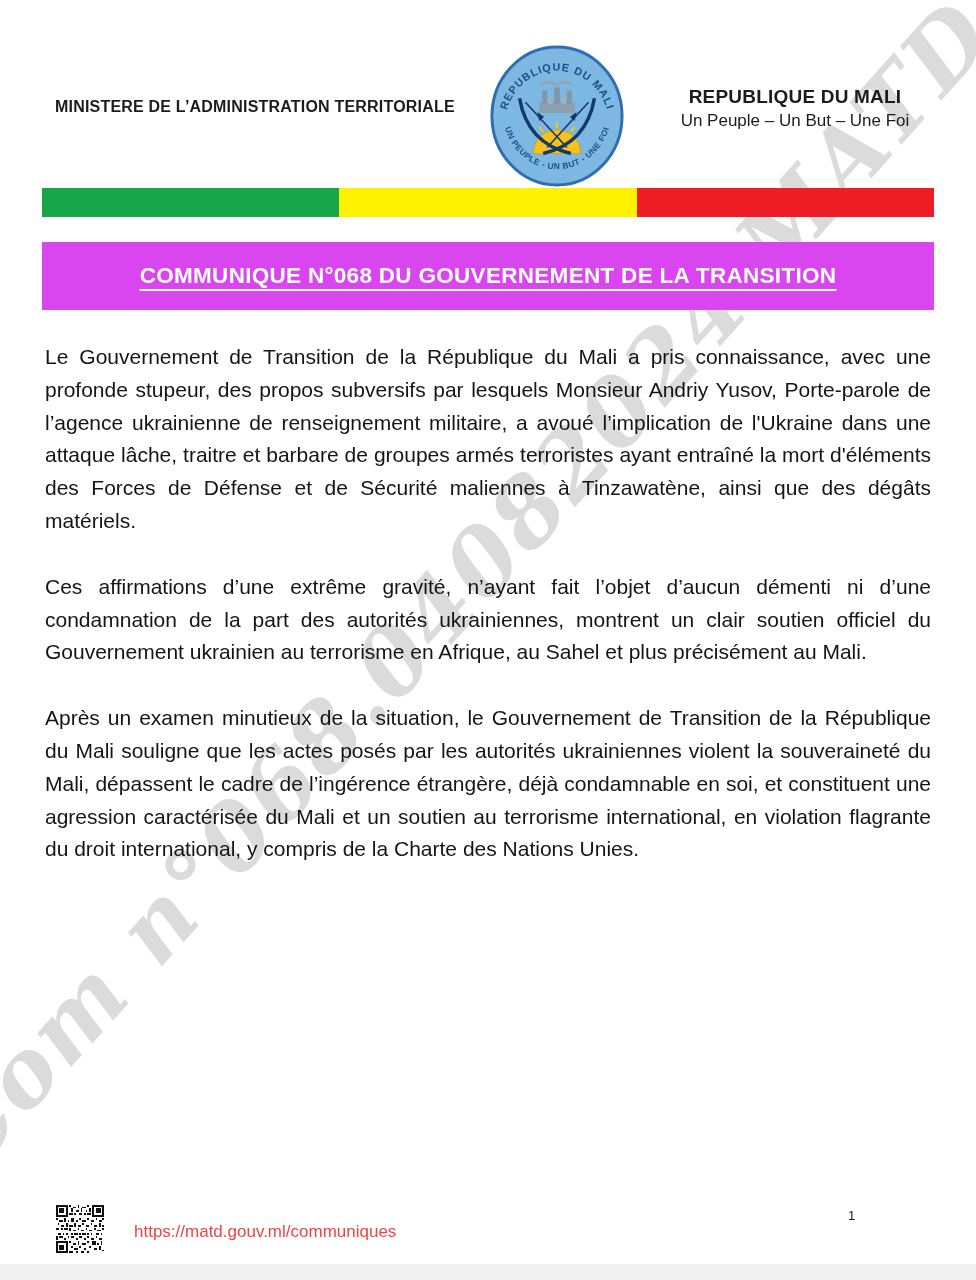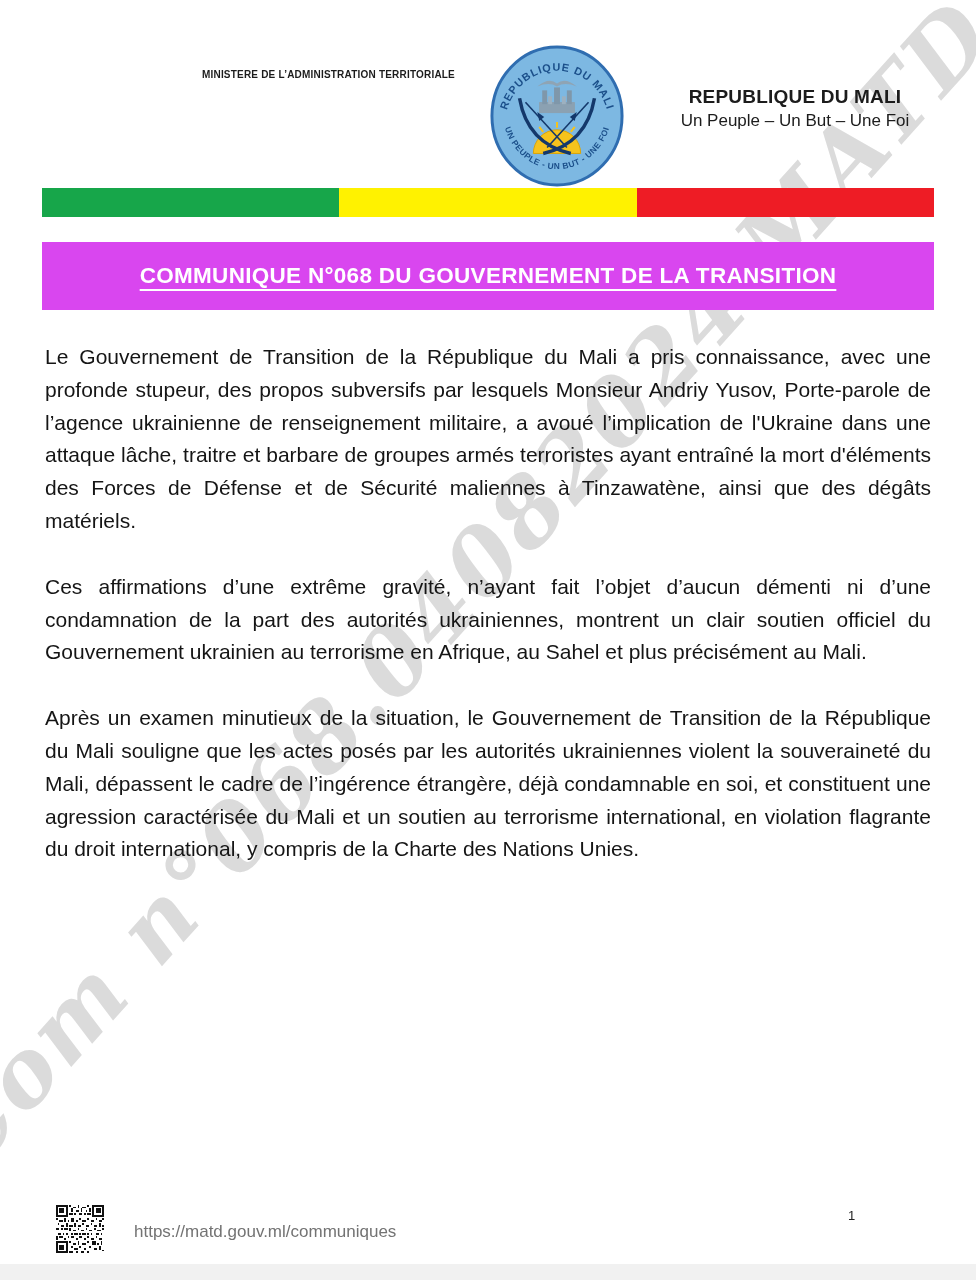--- a/index.html
+++ b/index.html
@@ -29,25 +29,25 @@
     color: #d5d5d5;
     opacity: 0.85;
     z-index: 1;
     pointer-events: none;
   }
 
   
   .ministry {
     position: absolute;
     left: 55px;
-    top: 68px;
+    top: 96px;
     width: 400px;
-    text-align: right;
+    text-align: left;
     font-weight: bold;
-    font-size: 10px;
+    font-size: 16px;
     line-height: 1.32;
     letter-spacing: 0.2px;
     z-index: 3;
   }
   .seal-wrap {
     position: absolute;
     left: 488px;
     top: 42px;
     width: 138px;
     height: 148px;
@@ -120,21 +120,21 @@
     top: 1205px;
     width: 48px;
     height: 48px;
     z-index: 3;
   }
   .footer-url {
     position: absolute;
     left: 134px;
     top: 1222px;
     font-size: 17px;
-    color: #737373;
+    color: #ef4444;
     text-decoration: none;
     z-index: 3;
   }
   .page-number {
     position: absolute;
     left: 848px;
     top: 1208px;
     font-size: 13px;
     color: #222222;
     z-index: 3;

